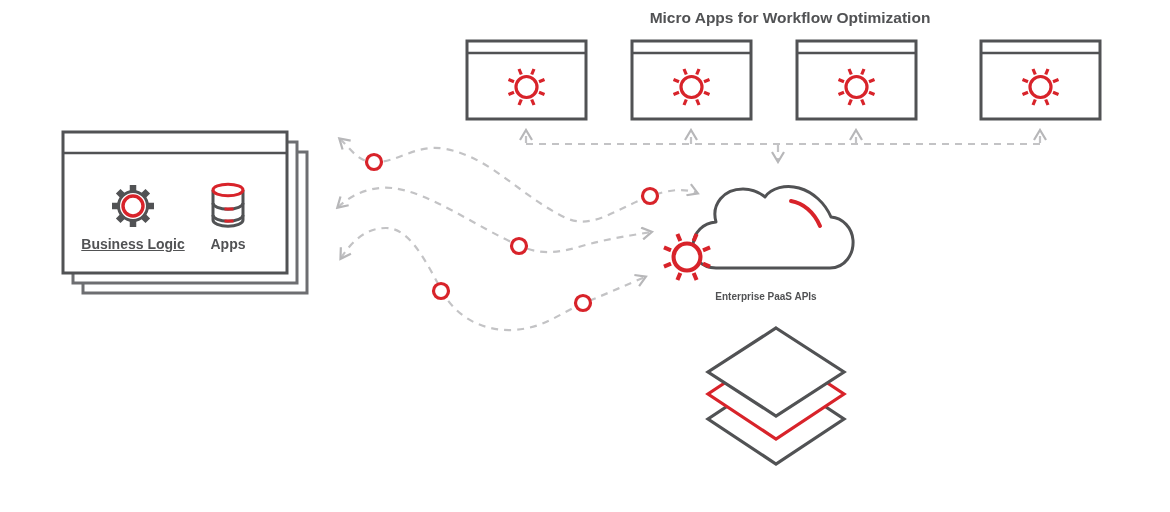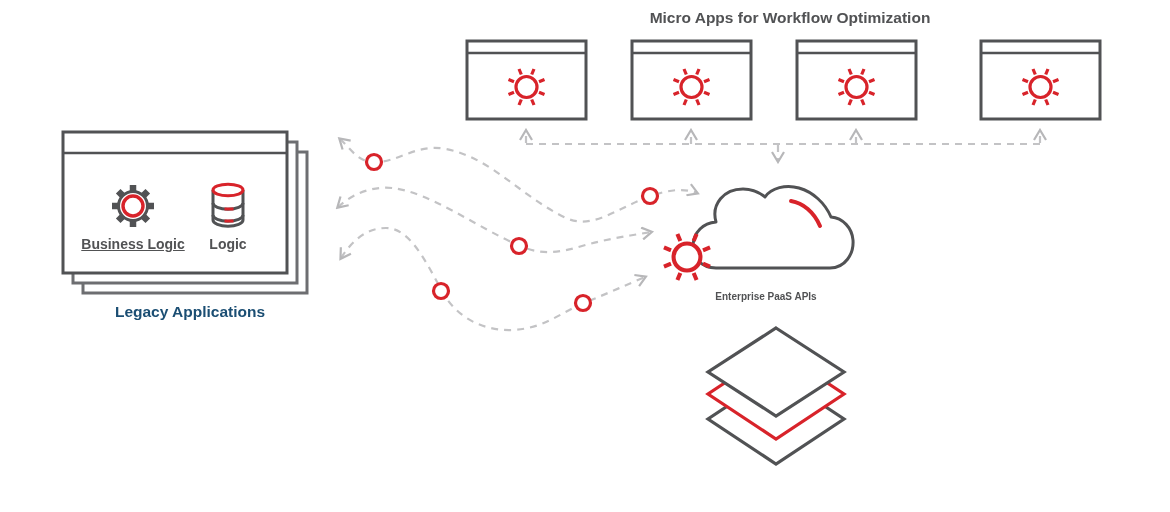--- a/index.html
+++ b/index.html
@@ -114,19 +114,18 @@
       <path d="M776 374 L844 419 L776 464 L708 419 Z" fill="#fff" stroke="#515254"></path>
       <path d="M776 349 L844 394 L776 439 L708 394 Z" fill="#fff" stroke="#d8232a"></path>
       <path d="M776 328 L844 372 L776 416 L708 372 Z" fill="#fff" stroke="#515254"></path>
     </g>
   </svg>
 
   <div class="lbl lbl-title" style="left:790px;top:9px;">Micro Apps for Workflow Optimization</div>
 
   <div class="lbl lbl-component" style="left:133px;top:236px;text-decoration:underline;">Business Logic</div>
 
-  <div class="lbl lbl-component" style="left:228px;top:236px;">Logic</div>
+  <div class="lbl lbl-component" style="left:228px;top:236px;">Apps</div>
 
-  <div class="lbl lbl-navy" style="left:190px;top:303px;">Legacy Applications</div>
 
   <div class="lbl lbl-section" style="left:766px;top:291px;">Enterprise PaaS APIs</div>
 
 </div>
 
 </body></html>

